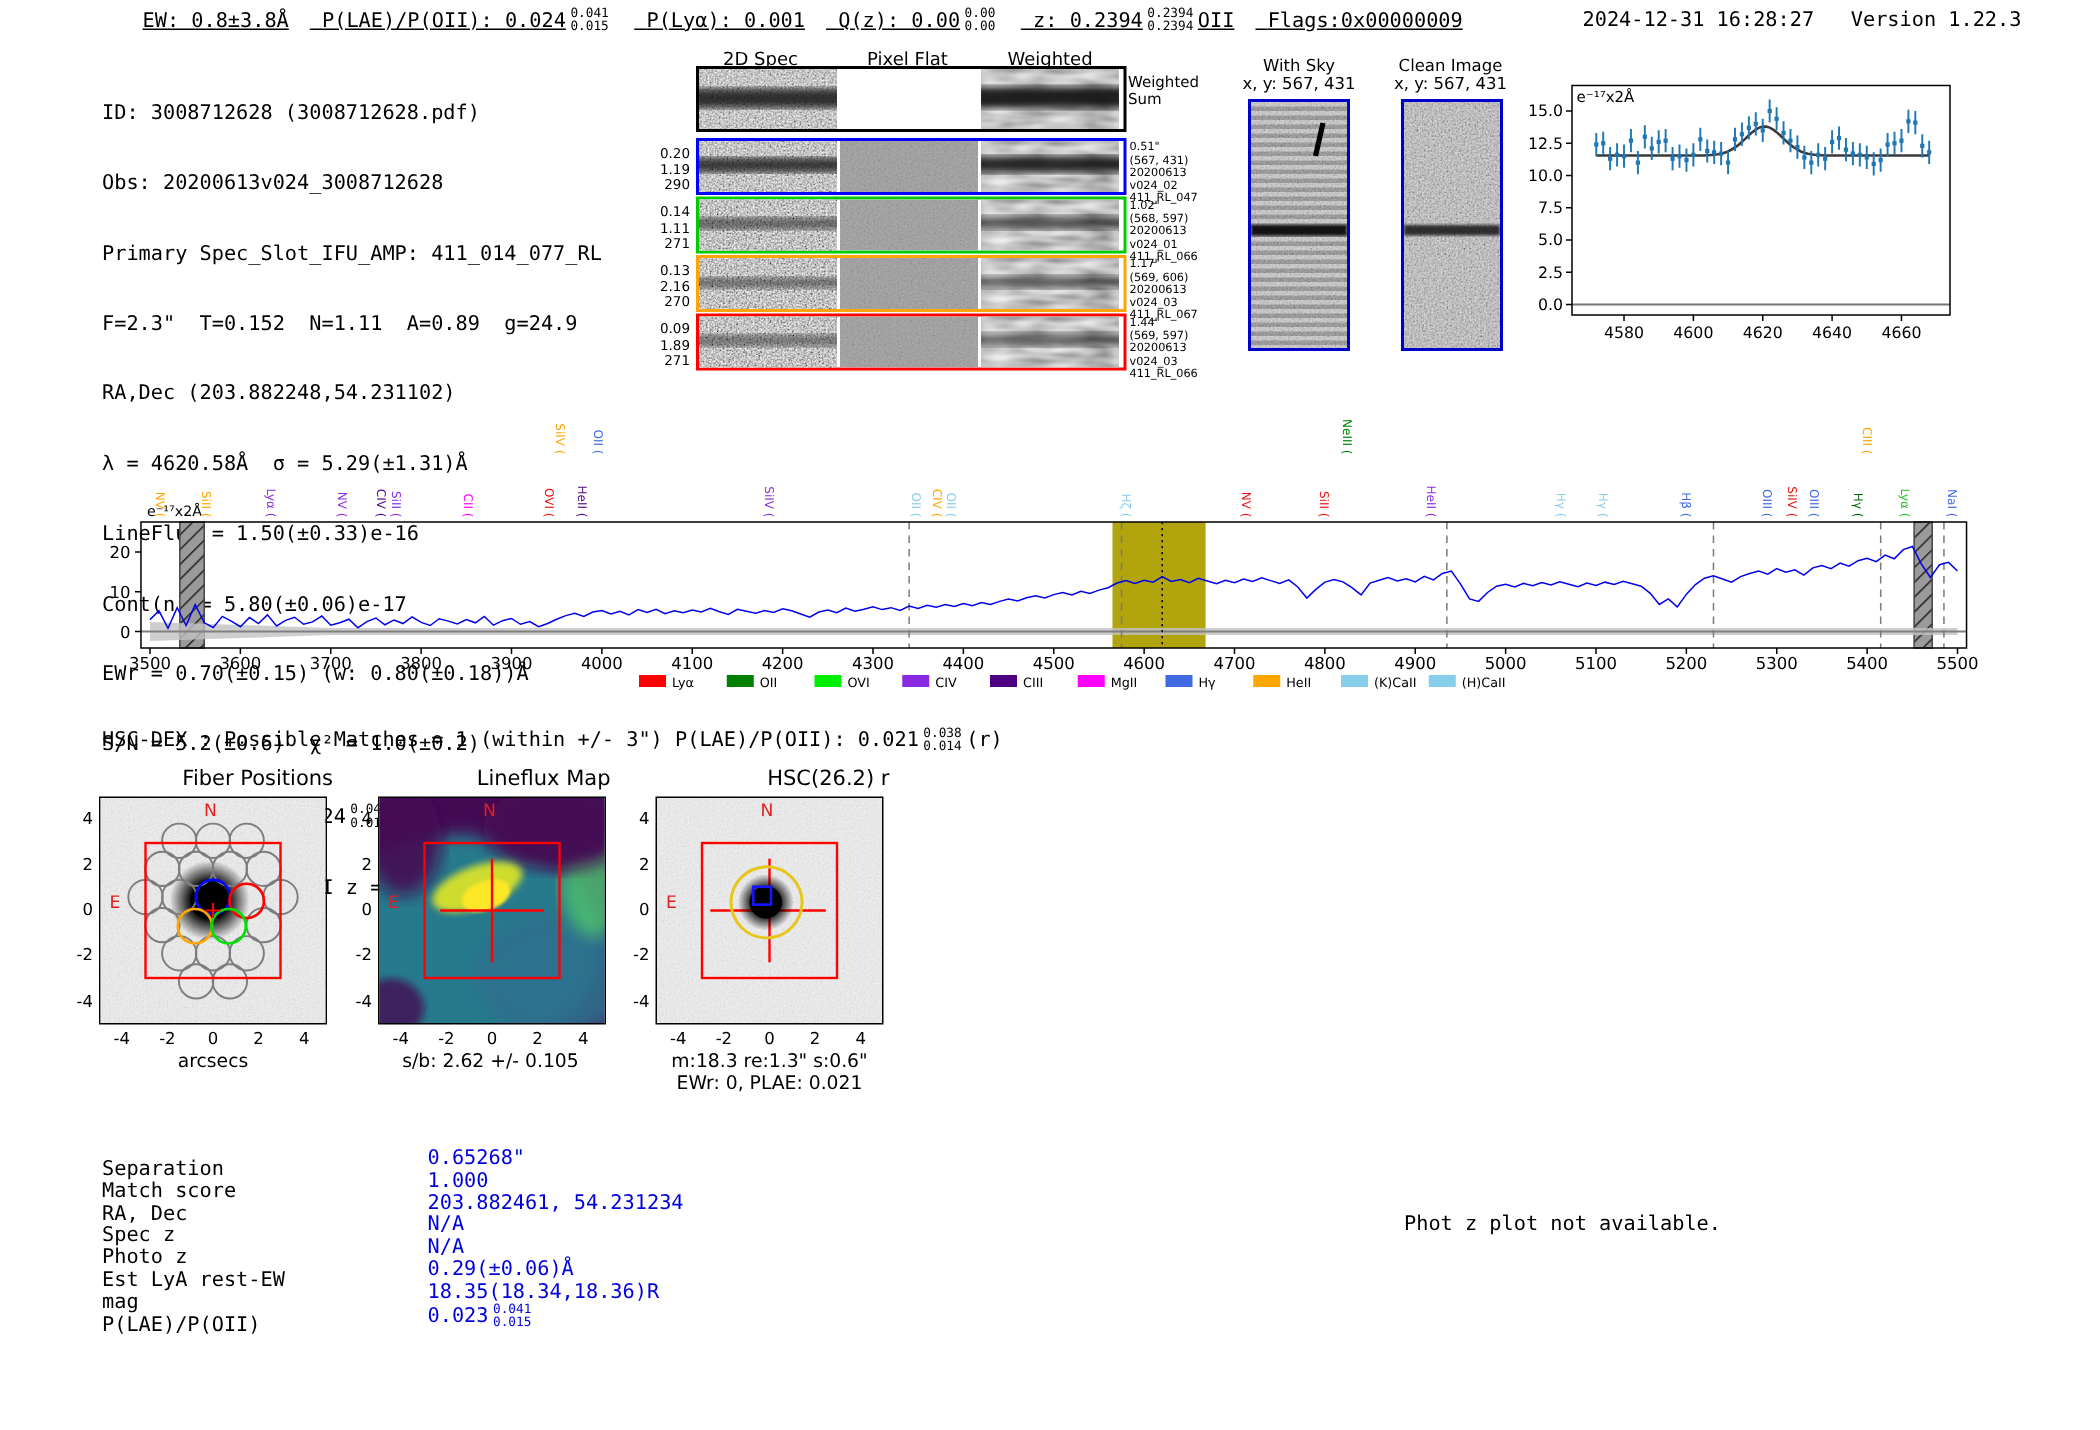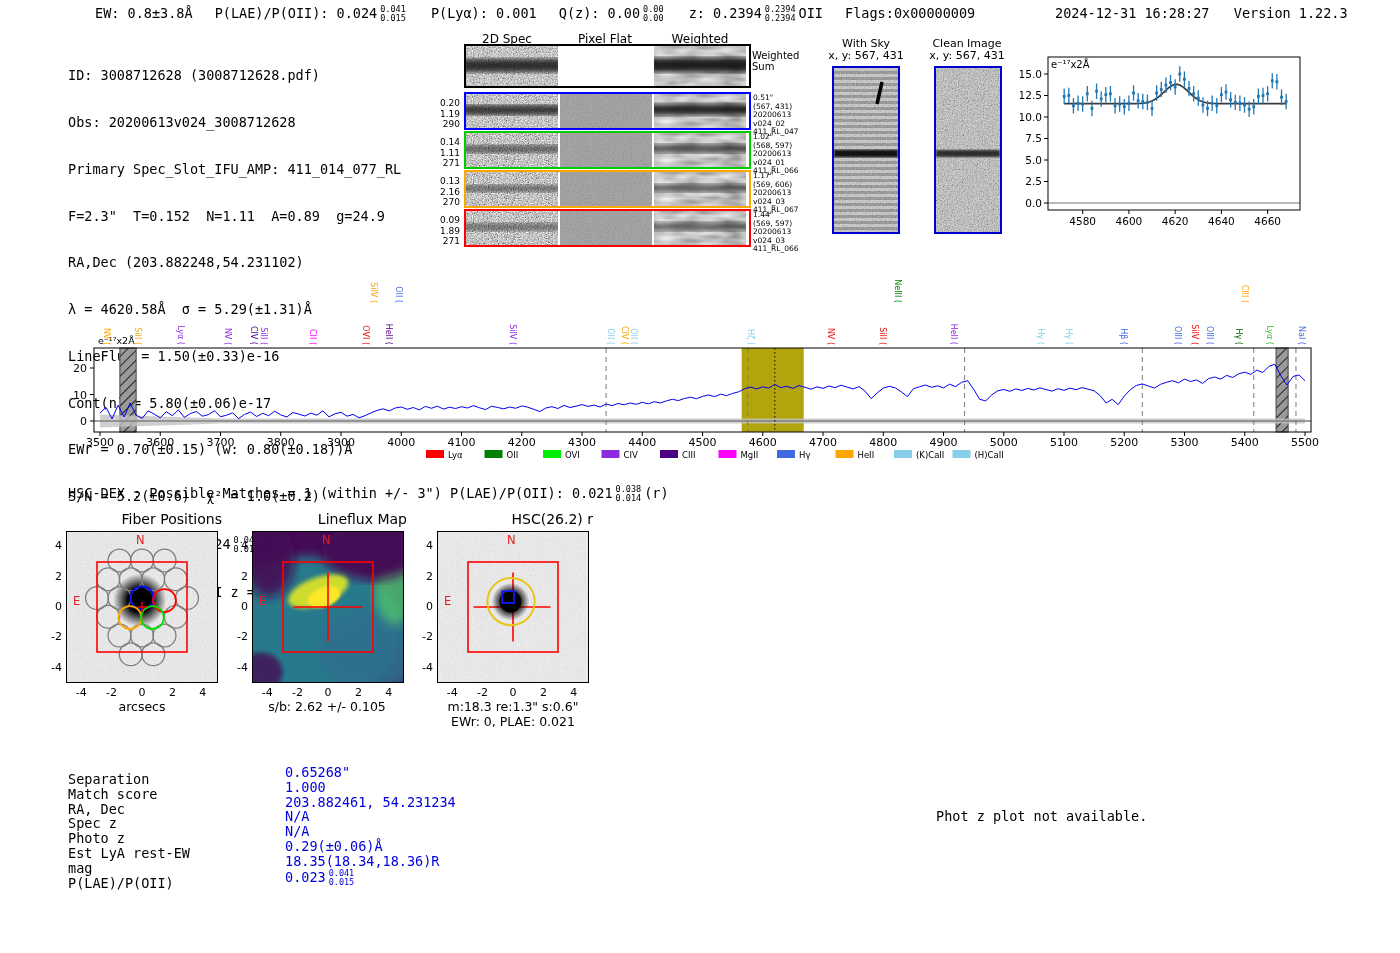--- a/index.html
+++ b/index.html
@@ -4,21 +4,21 @@
 <style>
   * { margin:0; padding:0; box-sizing:border-box; }
   html,body { background:#ffffff; }
   #page { position:relative; width:1400px; height:953px; background:#fff; overflow:hidden;
           font-family:"DejaVu Sans","Liberation Sans",sans-serif; color:#000; }
   .mono { font-family:"DejaVu Sans Mono","Liberation Mono",monospace; }
   .abs { position:absolute; }
   .frac { display:inline-flex; flex-direction:column; vertical-align:middle; font-size:8.5px; line-height:1.05; margin:0 3px; }
   .frac span { display:block; }
   
-  #header { left:95px; top:5px; width:950px; font-size:13.5px; white-space:nowrap; }
+  #header { left:95px; top:5px; width:950px; font-size:13.5px; white-space:nowrap;text-decoration:underline; }
   #header .seg { margin-right:14px; }
   #header-right { left:1055px; top:5px; font-size:13.5px; white-space:nowrap; }
   
   #info { left:68px; top:37px; font-size:13.5px; line-height:15.6px; white-space:pre; }
   
   .coltitle { top:32px; font-size:12px; width:90px; text-align:center; }
   #wrow { left:464px; top:44px; width:287px; height:44px; border:2px solid #000; display:flex; gap:2px; background:#fff; }
   .specrow { left:464px; width:287px; height:38px; border:2px solid #888; display:flex; gap:2px; background:#fff; }
   .leftlab { width:42px; text-align:right; font-size:9px; line-height:10.5px; padding-top:2px; }
   .rightlab { width:70px; font-size:7.5px; line-height:8.6px; padding-top:1px; }

